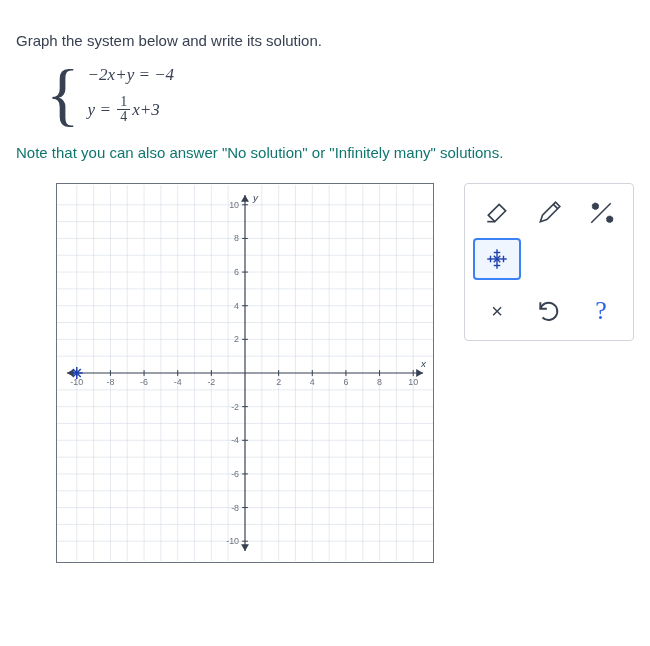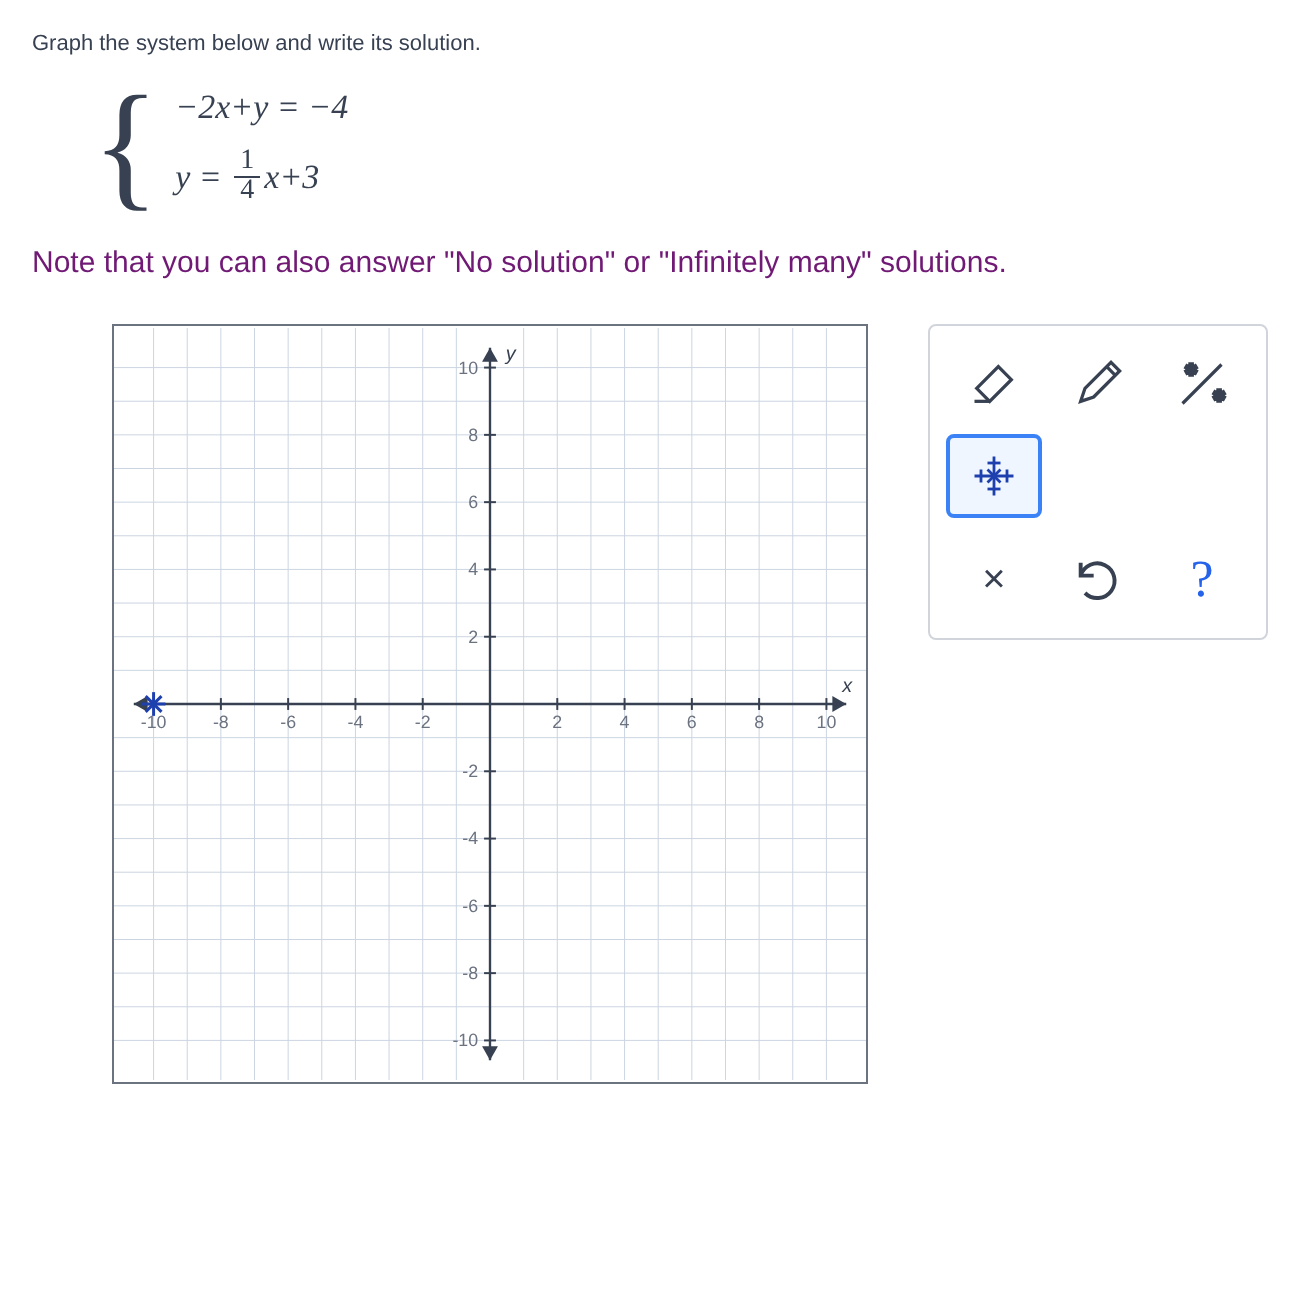--- a/index.html
+++ b/index.html
@@ -6,23 +6,24 @@
   body {
     margin: 0;
     padding: 16px;
     font-family: -apple-system, BlinkMacSystemFont, 'Segoe UI', sans-serif;
     color: #374151;
     background: #fff;
     width: 650px;
     height: 646px;
   }
   .instruction {
-    font-size: 11px;
+    font-size: 15px;
     color: #374151;
     margin-bottom: 16px;
+    margin-top: 16px;
   }
   .equation-block {
     display: flex;
     align-items: center;
     margin: 10px 0 20px 30px;
     font-family: 'Times New Roman', serif;
     font-size: 17px;
     font-style: italic;
   }
   .brace {
@@ -40,21 +41,21 @@
     flex-direction: column;
     align-items: center;
     vertical-align: middle;
     margin: 0 2px;
     font-style: normal;
   }
   .frac .num { border-bottom: 1px solid #374151; padding: 0 3px; line-height: 1; font-size: 14px; }
   .frac .den { padding: 0 3px; line-height: 1; font-size: 14px; }
   .note {
     font-size: 15px;
-    color: #701a75;
+    color: #0f766e;
     margin: 12px 0 22px 0;
   }
   .content-row { display: flex; align-items: flex-start; gap: 20px; }
   .graph-box {
     width: 380px;
     height: 380px;
     border: 1px solid #6b7280;
     position: relative;
     margin-left: 40px;
     background: #fff;

